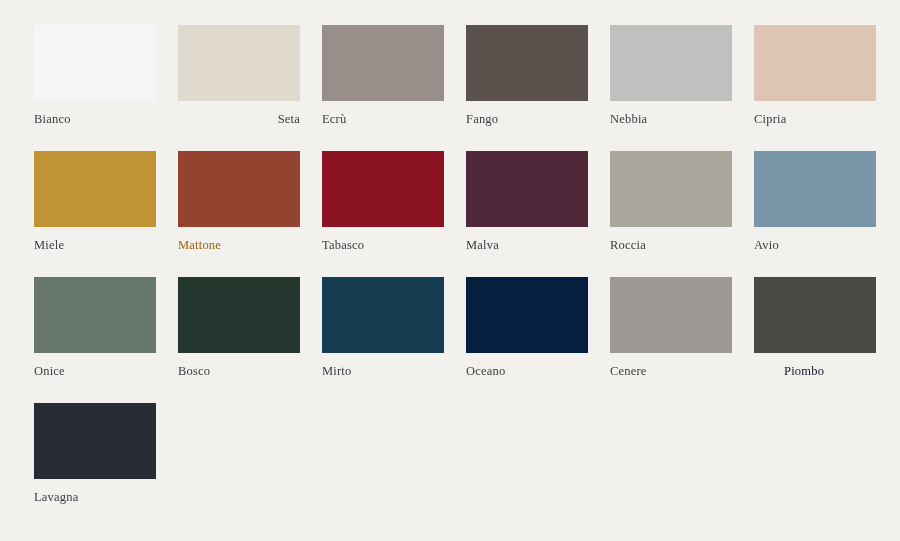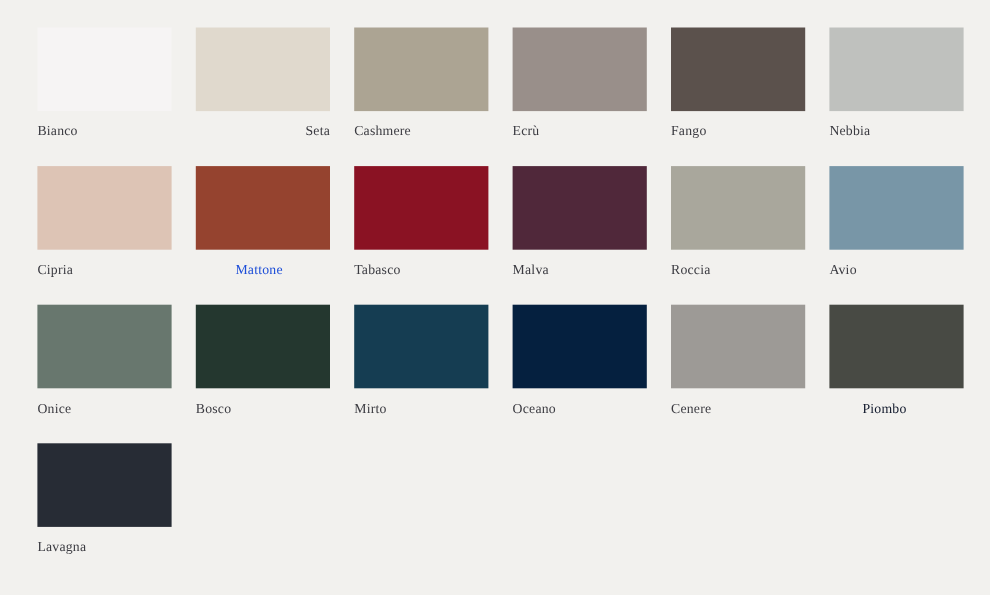--- a/index.html
+++ b/index.html
@@ -53,42 +53,42 @@
   <div id="swatch-grid">
       <div class="swatch-card">
         <span class="swatch-chip" style="background: rgb(246, 244, 244);"></span>
         <span class="swatch-label" style="color: rgb(59, 59, 65);">Bianco</span>
       </div>
       <div class="swatch-card">
         <span class="swatch-chip" style="background: rgb(224, 217, 205);"></span>
         <span class="swatch-label" style="color: rgb(59, 59, 65); text-align: right;">Seta</span>
       </div>
       <div class="swatch-card">
-        <span class="swatch-chip" style="background: rgb(172, 164, 147);"></span>
-        <span class="swatch-label" style="color: rgb(59, 59, 65);">Cashmere</span>
-      </div>
-      <div class="swatch-card">
         <span class="swatch-chip" style="background: rgb(153, 143, 138);"></span>
         <span class="swatch-label" style="color: rgb(59, 59, 65);">Ecrù</span>
       </div>
       <div class="swatch-card">
         <span class="swatch-chip" style="background: rgb(91, 81, 76);"></span>
         <span class="swatch-label" style="color: rgb(59, 59, 65);">Fango</span>
       </div>
       <div class="swatch-card">
         <span class="swatch-chip" style="background: rgb(191, 193, 190);"></span>
         <span class="swatch-label" style="color: rgb(59, 59, 65);">Nebbia</span>
       </div>
       <div class="swatch-card">
         <span class="swatch-chip" style="background: rgb(221, 196, 181);"></span>
         <span class="swatch-label" style="color: rgb(59, 59, 65);">Cipria</span>
       </div>
       <div class="swatch-card">
+        <span class="swatch-chip" style="background: rgb(192, 148, 52);"></span>
+        <span class="swatch-label" style="color: rgb(59, 59, 65);">Miele</span>
+      </div>
+      <div class="swatch-card">
         <span class="swatch-chip" style="background: rgb(149, 67, 47);"></span>
-        <span class="swatch-label" style="color: #1d4ed8; margin-left: 36px;">Mattone</span>
+        <span class="swatch-label" style="color: #a16207;">Mattone</span>
       </div>
       <div class="swatch-card">
         <span class="swatch-chip" style="background: rgb(138, 18, 35);"></span>
         <span class="swatch-label" style="color: rgb(59, 59, 65);">Tabasco</span>
       </div>
       <div class="swatch-card">
         <span class="swatch-chip" style="background: rgb(80, 40, 58);"></span>
         <span class="swatch-label" style="color: rgb(59, 59, 65);">Malva</span>
       </div>
       <div class="swatch-card">

